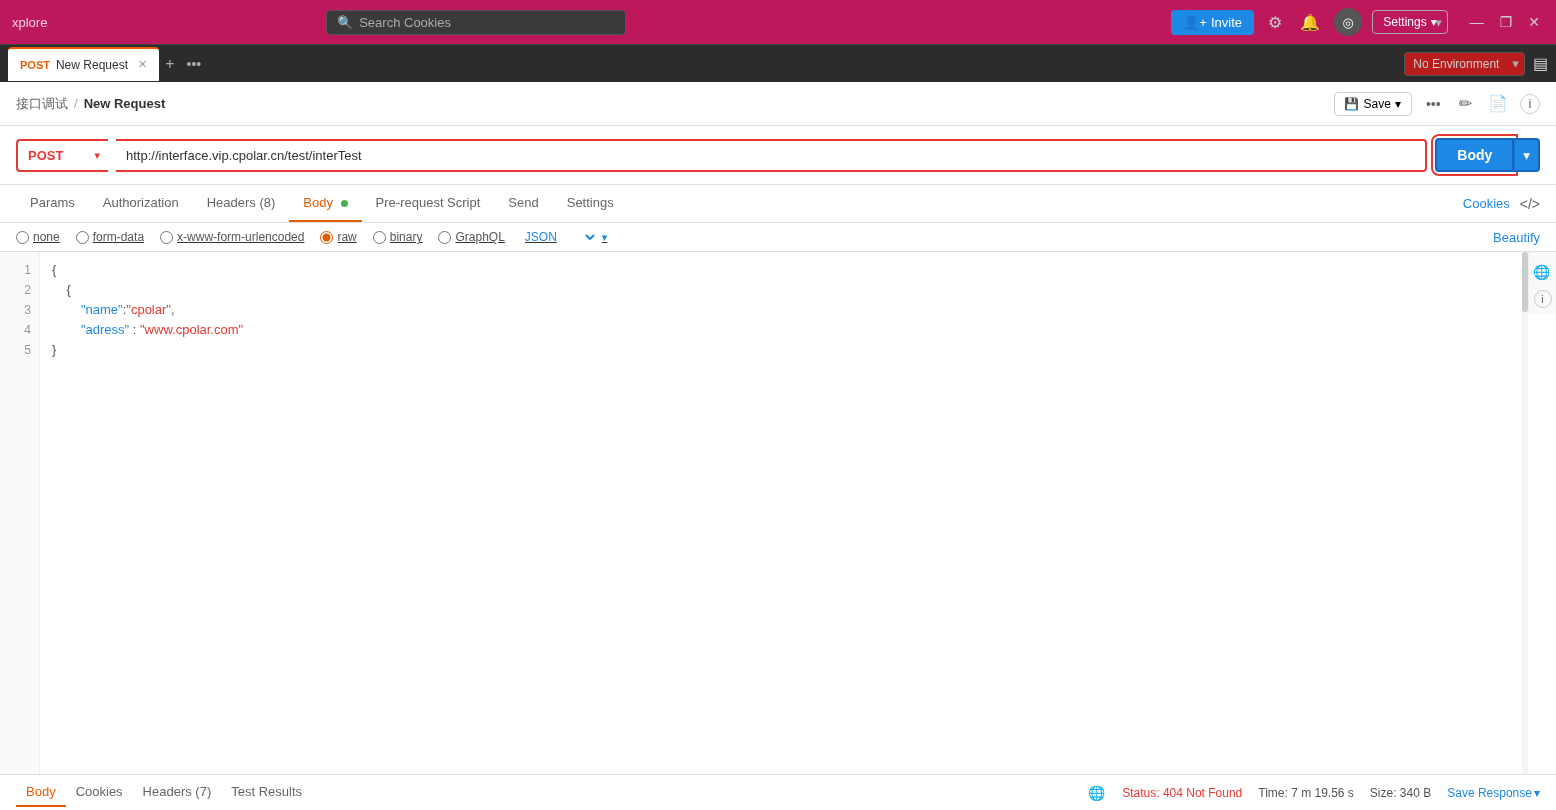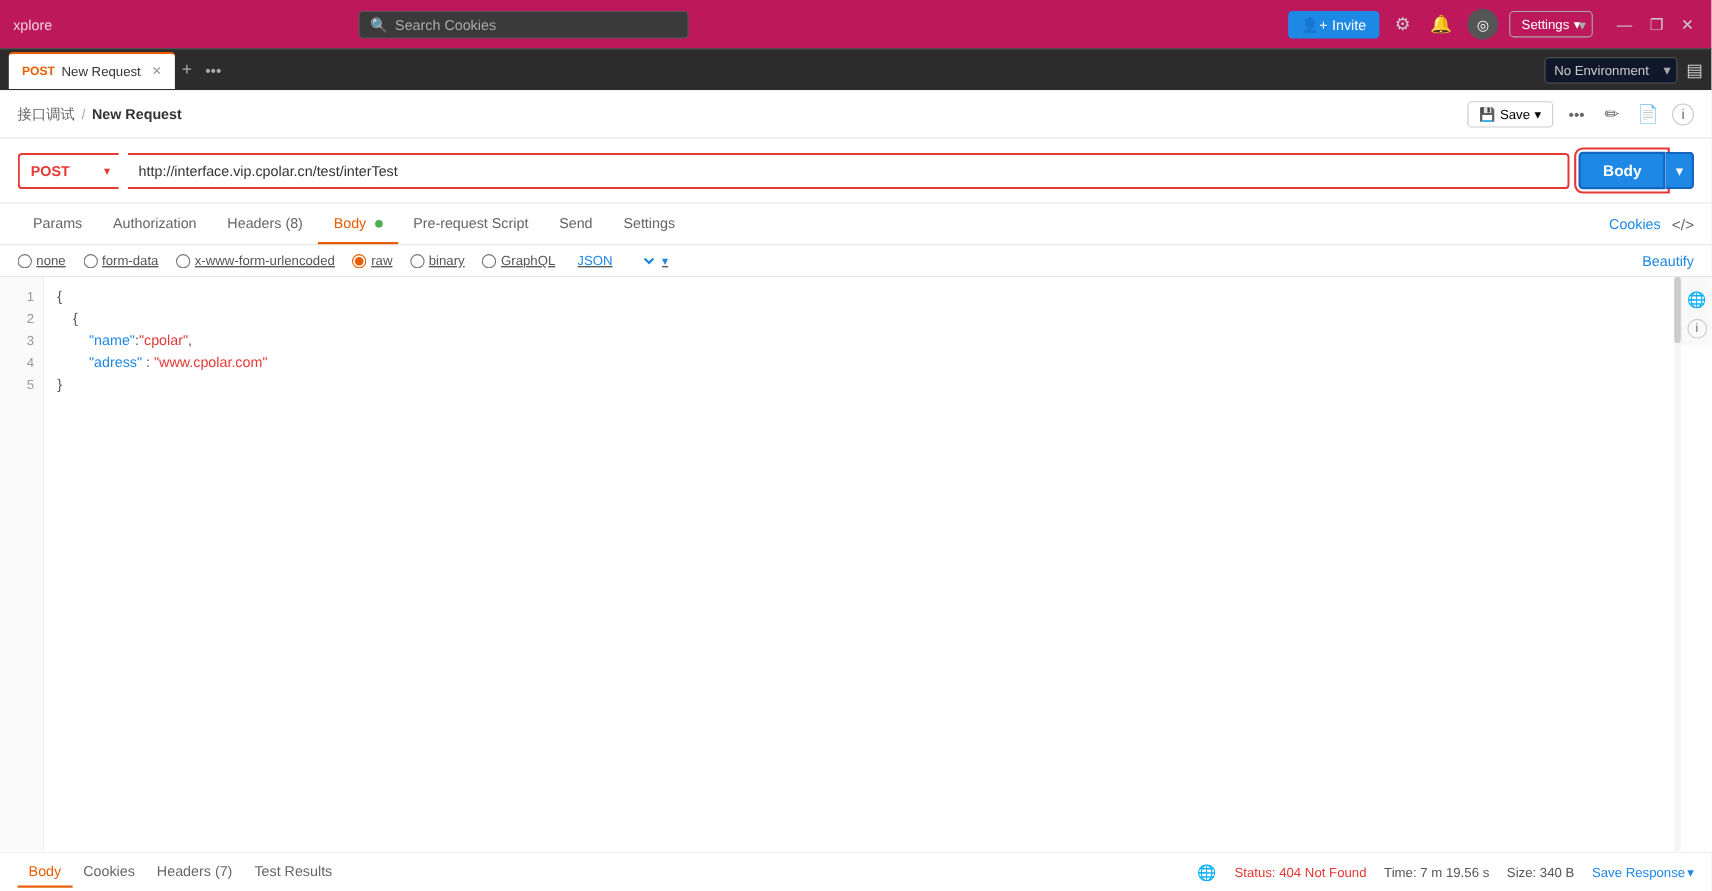--- a/index.html
+++ b/index.html
@@ -38,23 +38,24 @@
       display: flex; align-items: center; gap: 6px; padding: 6px 12px;
       background: #fff; border-radius: 4px 4px 0 0; font-size: 12px; color: #333;
       border-top: 2px solid #e85d04; cursor: pointer; height: 34px;
     }
     .tab-method { color: #e85d04; font-weight: 700; font-size: 11px; }
     .tab-name { color: #333; }
     .tab-add { color: #aaa; background: none; border: none; font-size: 16px; cursor: pointer; padding: 4px 6px; }
     .tab-more { color: #aaa; background: none; border: none; font-size: 14px; cursor: pointer; padding: 4px 6px; }
     .tabs-bar-right { margin-left: auto; display: flex; align-items: center; gap: 8px; }
     .env-select {
-      background: #0f172a; border: 1px solid #555; color: #ccc; border-radius: 4px;
+      background: #b91c1c; border: 1px solid #555; color: #ccc; border-radius: 4px;
       padding: 4px 24px 4px 8px; font-size: 12px; cursor: pointer; appearance: none;
       position: relative;
+      text-align: center;
     }
     .env-select-wrap { position: relative; display: flex; align-items: center; }
     .env-select-wrap::after { content: '▾'; color: #aaa; position: absolute; right: 6px; pointer-events: none; }
     .sidebar-icon-btn { background: none; border: none; color: #ccc; font-size: 16px; cursor: pointer; }
 
     
     .breadcrumb-bar {
       display: flex; align-items: center; background: #fff; height: 44px;
       padding: 0 16px; border-bottom: 1px solid #e0e0e0; flex-shrink: 0;
     }

